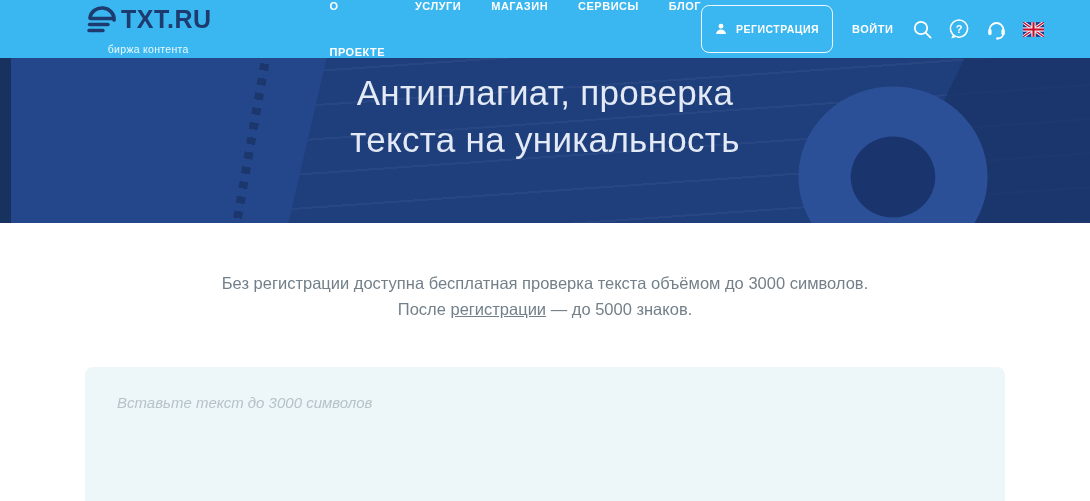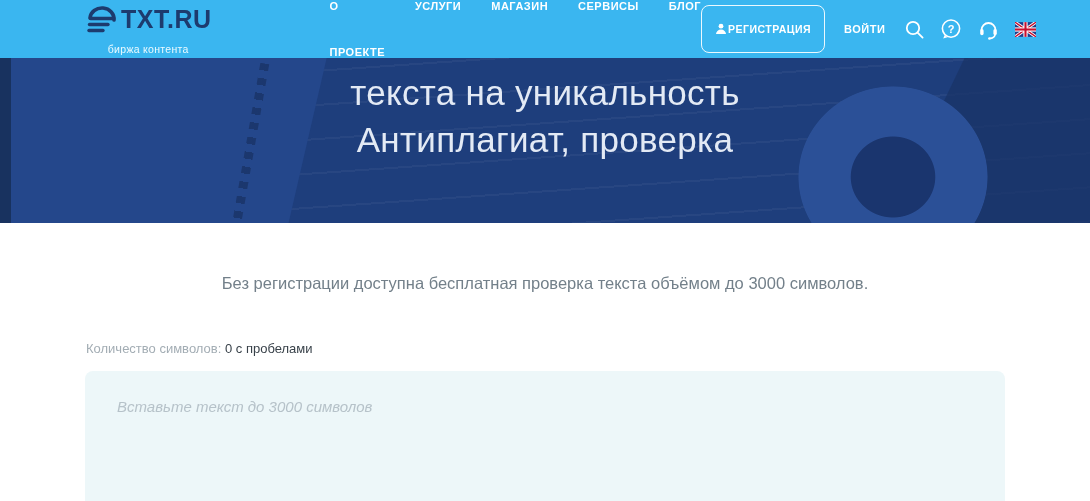--- a/index.html
+++ b/index.html
@@ -19,21 +19,21 @@
   .logo-sub { font-size:10.5px; color:#eafaff; margin-top:10px; letter-spacing:0.3px; }
 
   nav { display:flex; gap:30px; margin-left:118px; }
   nav a {
     color:#ffffff; font-size:11px; font-weight:600; letter-spacing:0.5px;
     text-decoration:none; cursor:pointer; line-height:46px;
   }
 
   .header-right { margin-left:auto; display:flex; align-items:center; gap:15px; }
   .register-btn {
-    display:flex; align-items:center; gap:1px;
+    display:flex; align-items:center; gap:9px;
     border:1px solid rgba(255,255,255,0.9); border-radius:8px;
     padding:17px 13px; cursor:pointer; text-decoration:none;
   }
   .register-btn span { color:#fff; font-size:10.5px; font-weight:600; letter-spacing:0.5px; }
   .login { color:#fff; font-size:11px; font-weight:600; letter-spacing:0.5px; text-decoration:none; cursor:pointer; margin:16px 4px; }
   .hicon { display:flex; align-items:center; justify-content:center; cursor:pointer; }
 
   
   .hero {
     position:relative; height:165px; background:#1e3e7c; overflow:hidden;
@@ -163,28 +163,25 @@
 
 <section class="hero">
   <div class="deco deco-slats"></div>
   <div class="deco deco-notebook">
     <div class="deco-spiral"></div>
   </div>
   <div class="deco deco-right-dark"></div>
   <div class="deco deco-tape"></div>
   <div class="deco deco-left-strip"></div>
   <h1>
+    <span>Антиплагиат, проверка</span>
     <span>текста на уникальность</span>
-    <span>Антиплагиат, проверка</span>
   </h1>
 </section>
 
 <section class="intro">
   <p>Без регистрации доступна бесплатная проверка текста объёмом до 3000 символов.</p>
+  <p><span>После </span><a>регистрации</a><span> — до 5000 знаков.</span></p>
 </section>
 
 <section class="checker">
-  <div class="count-row">
-    <span class="count-label">Количество символов:</span>
-    <span class="count-value">0 с пробелами</span>
-  </div>
   <textarea class="text-input" placeholder="Вставьте текст до 3000 символов" style=""></textarea>
 </section>
 
 </body></html>

